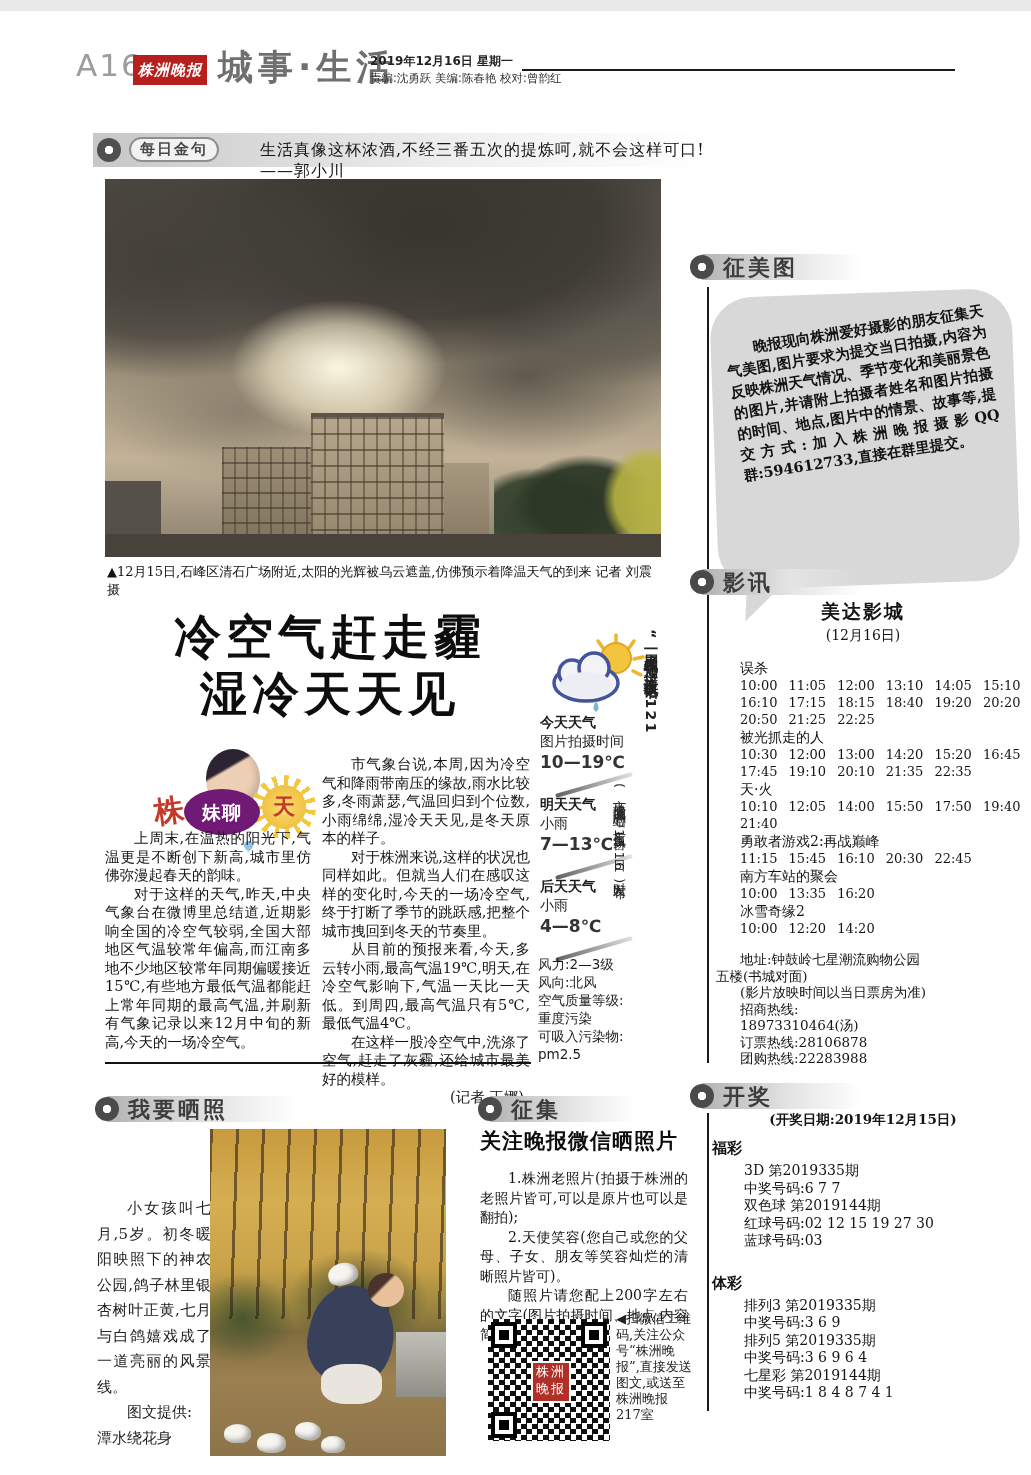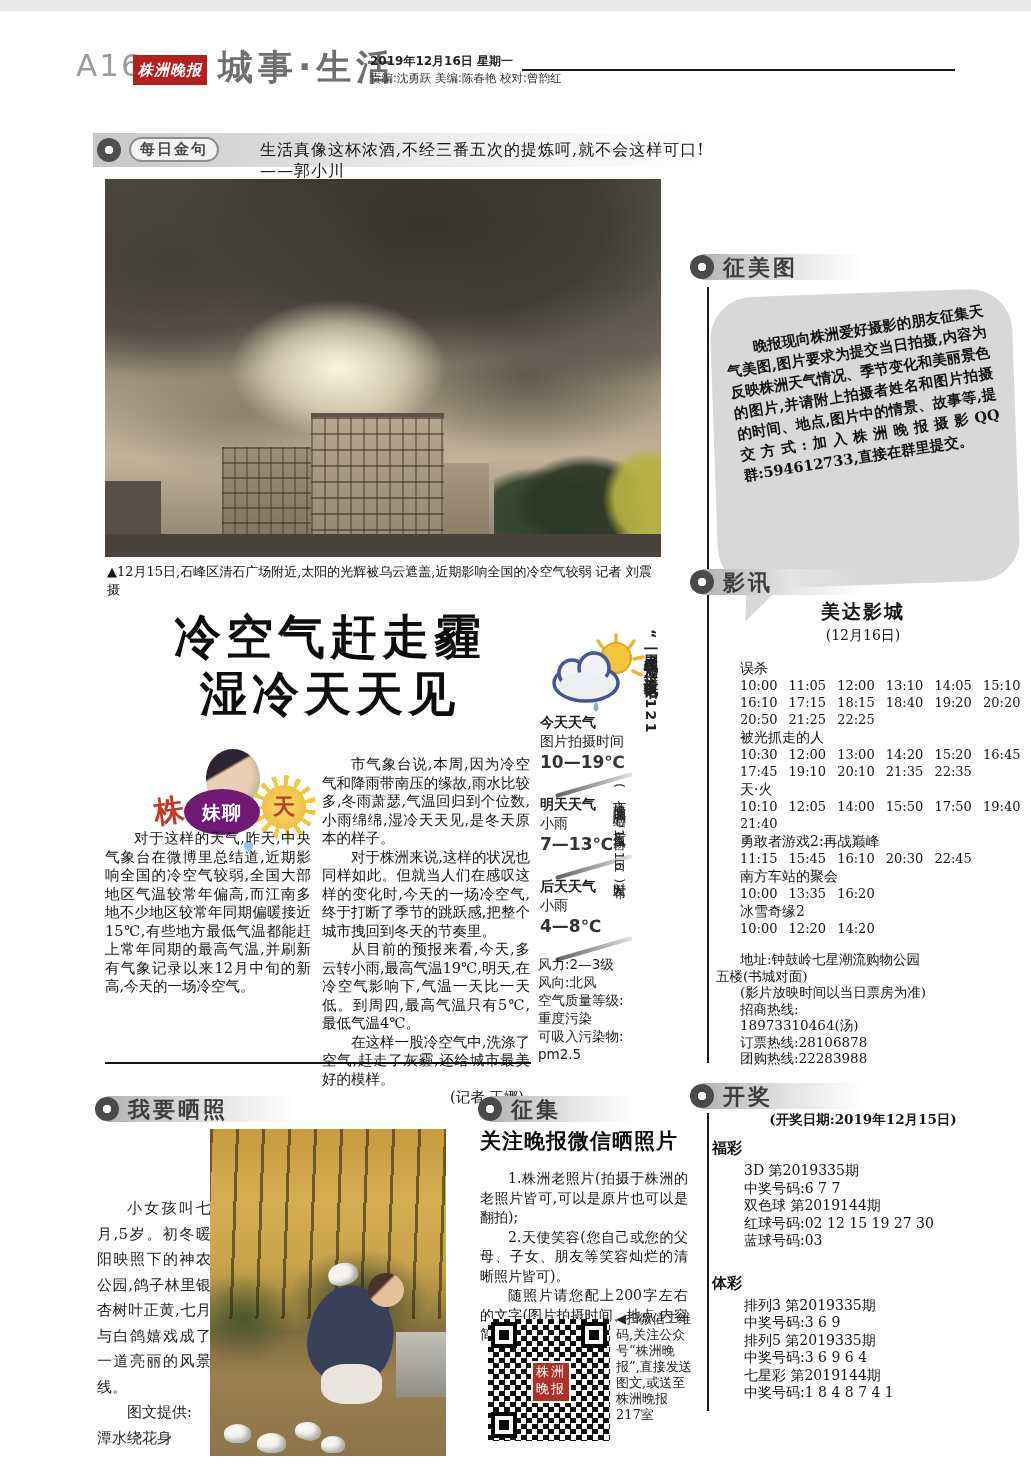--- a/index.html
+++ b/index.html
@@ -178,37 +178,38 @@
   </div>
 
   <div class="abs mainphoto">
     <div class="bld bld-edge"></div>
     <div class="bld bld-left"></div>
     <div class="bld bld-main"></div>
     <div class="bld bld-right"></div>
     <div class="bld trees-right"></div>
     <div class="bld ground"></div>
   </div>
-  <div class="abs photo-caption serif">▲12月15日,石峰区清石广场附近,太阳的光辉被乌云遮盖,近期影响全国的冷空气较弱  记者 刘震 摄</div>
+  <div class="abs photo-caption serif">▲12月15日,石峰区清石广场附近,太阳的光辉被乌云遮盖,仿佛预示着降温天气的到来  记者 刘震 摄</div>
 
   <div class="abs headline">
     <div>冷空气赶走霾</div>
     <div>湿冷天天见</div>
   </div>
 
   <div class="abs mascot">
     <div class="m-face"></div>
     <div class="m-sun"></div>
     <div class="m-sun-core">天</div>
     <div class="m-cloud">妹聊</div>
     <div class="m-zhu">株</div>
     <div class="m-drop"></div>
   </div>
 
   <div class="col serif" style="left:105px;top:818px;width:206px;">
+    <p>上周末,在温热的阳光下,气温更是不断创下新高,城市里仿佛弥漫起春天的韵味。</p>
     <p>对于这样的天气,昨天,中央气象台在微博里总结道,近期影响全国的冷空气较弱,全国大部地区气温较常年偏高,而江南多地不少地区较常年同期偏暖接近15℃,有些地方最低气温都能赶上常年同期的最高气温,并刷新有气象记录以来12月中旬的新高,今天的一场冷空气。</p>
   </div>
   <div class="col serif" style="left:322px;top:744px;width:208px;">
     <p>市气象台说,本周,因为冷空气和降雨带南压的缘故,雨水比较多,冬雨萧瑟,气温回归到个位数,小雨绵绵,湿冷天天见,是冬天原本的样子。</p>
     <p>对于株洲来说,这样的状况也同样如此。但就当人们在感叹这样的变化时,今天的一场冷空气,终于打断了季节的跳跃感,把整个城市拽回到冬天的节奏里。</p>
     <p>从目前的预报来看,今天,多云转小雨,最高气温19℃,明天,在冷空气影响下,气温一天比一天低。到周四,最高气温只有5℃,最低气温4℃。</p>
     <p>在这样一股冷空气中,洗涤了空气,赶走了灰霾,还给城市最美好的模样。</p>
     <p class="byline">(记者 王娜)</p>
   </div>
   <div class="abs divider"></div>

